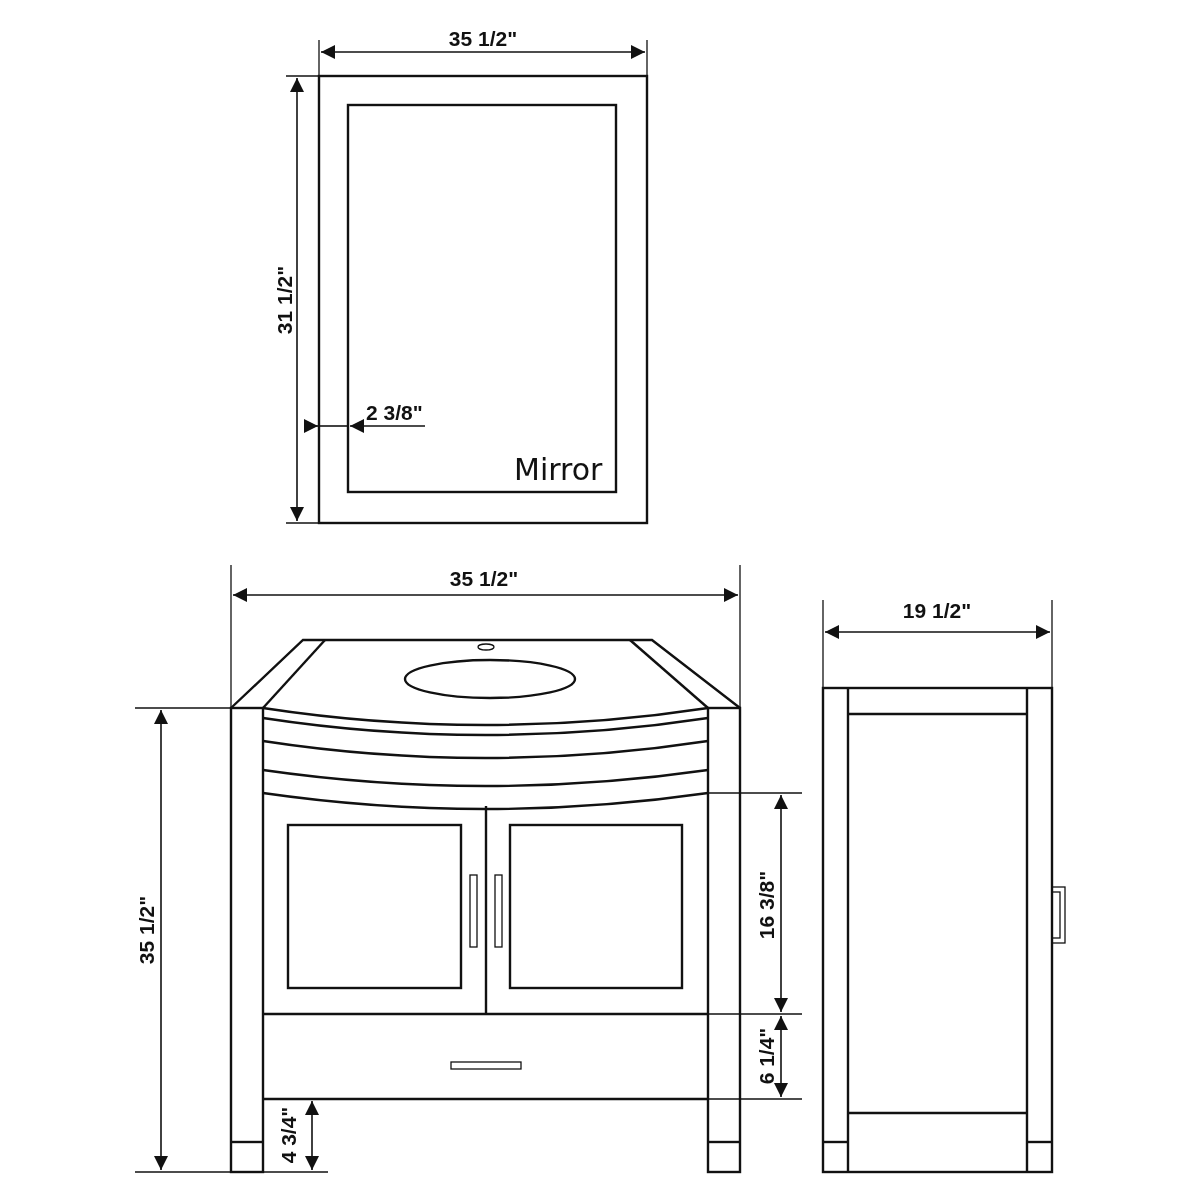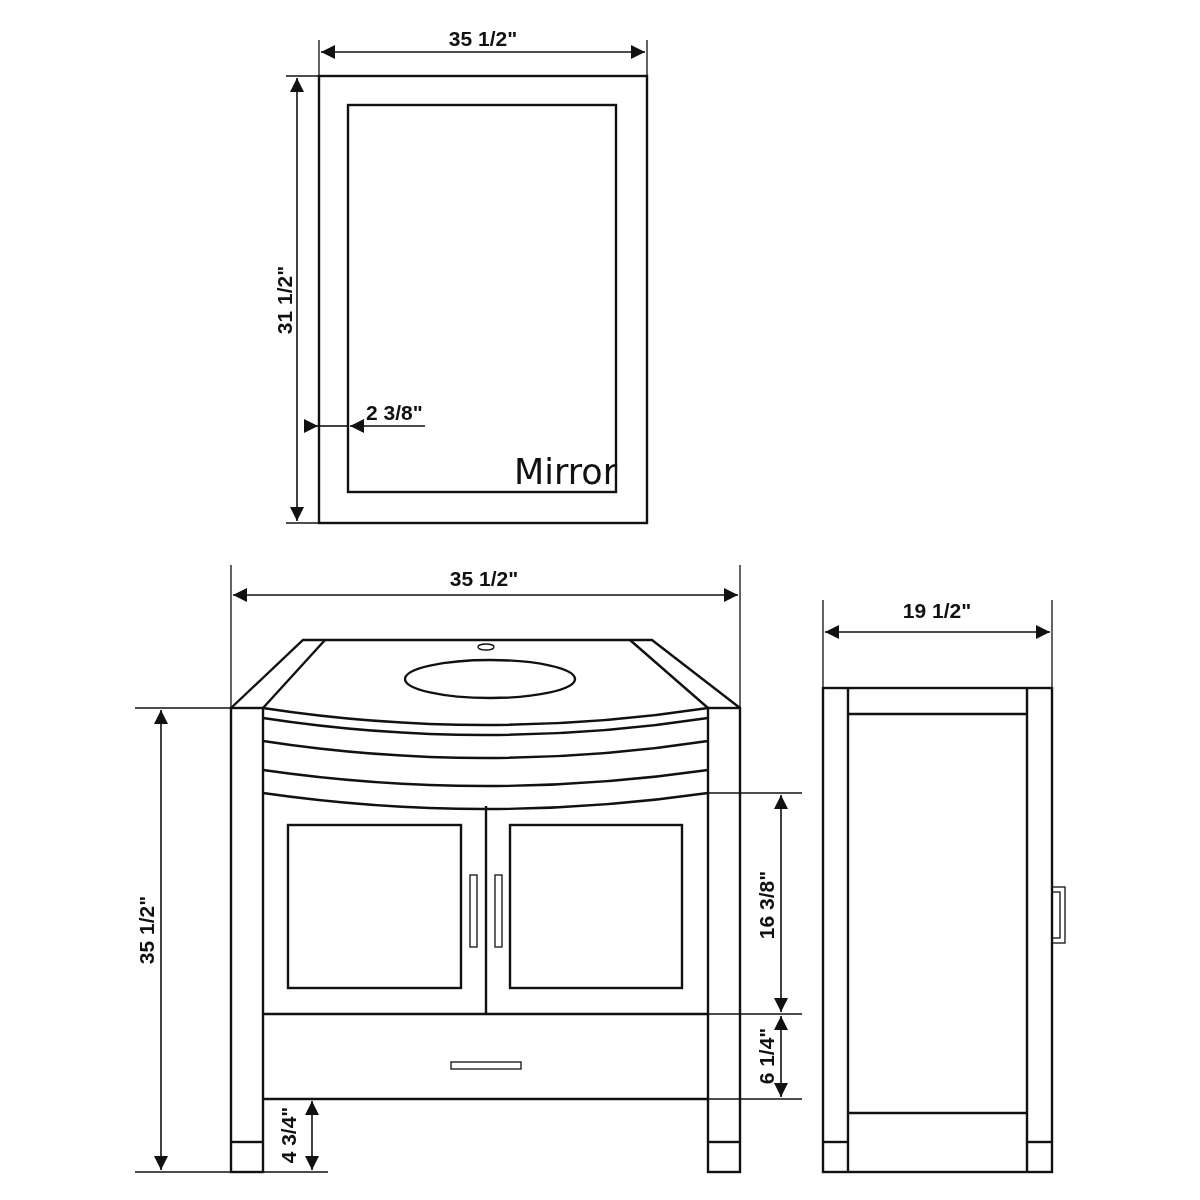--- a/index.html
+++ b/index.html
@@ -18,21 +18,21 @@
       color: #111111;
       white-space: nowrap;
       line-height: 1;
     }
     .lbl.center { transform: translate(-50%, 0); }
     .lbl.vert { transform: translate(-50%, -50%) rotate(-90deg); }
     .mirror-tag {
       position: absolute;
       font-family: "DejaVu Sans", "Liberation Sans", sans-serif;
       font-weight: normal;
-      font-size: 35px;
+      font-size: 30px;
       color: #111111;
       white-space: nowrap;
       line-height: 1;
     }
   </style>
 </head>
 <body>
 
 <div id="stage">
 

